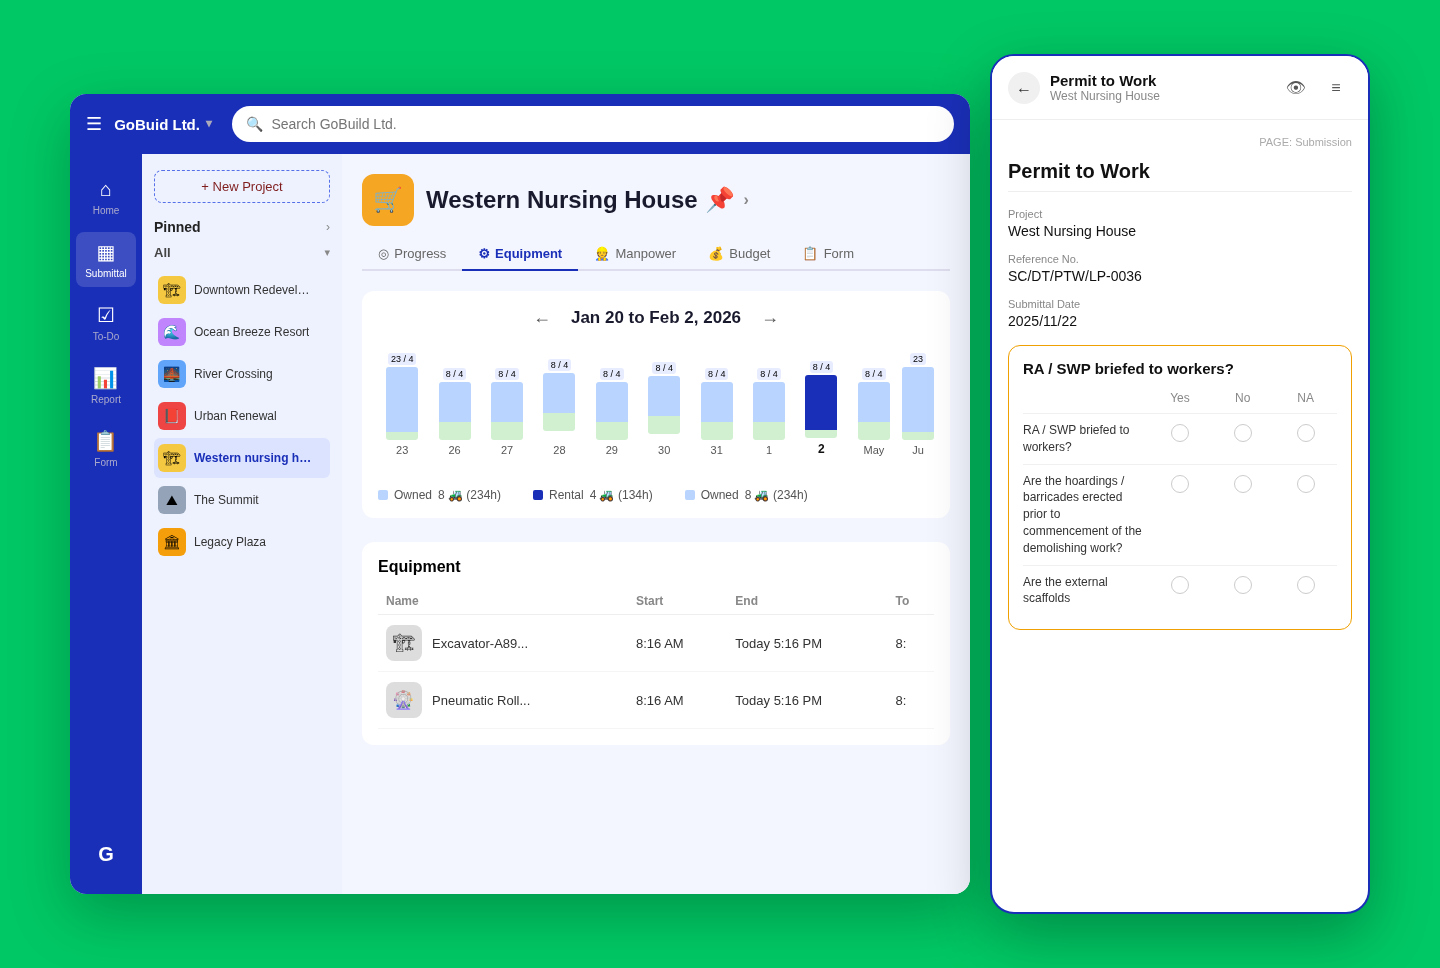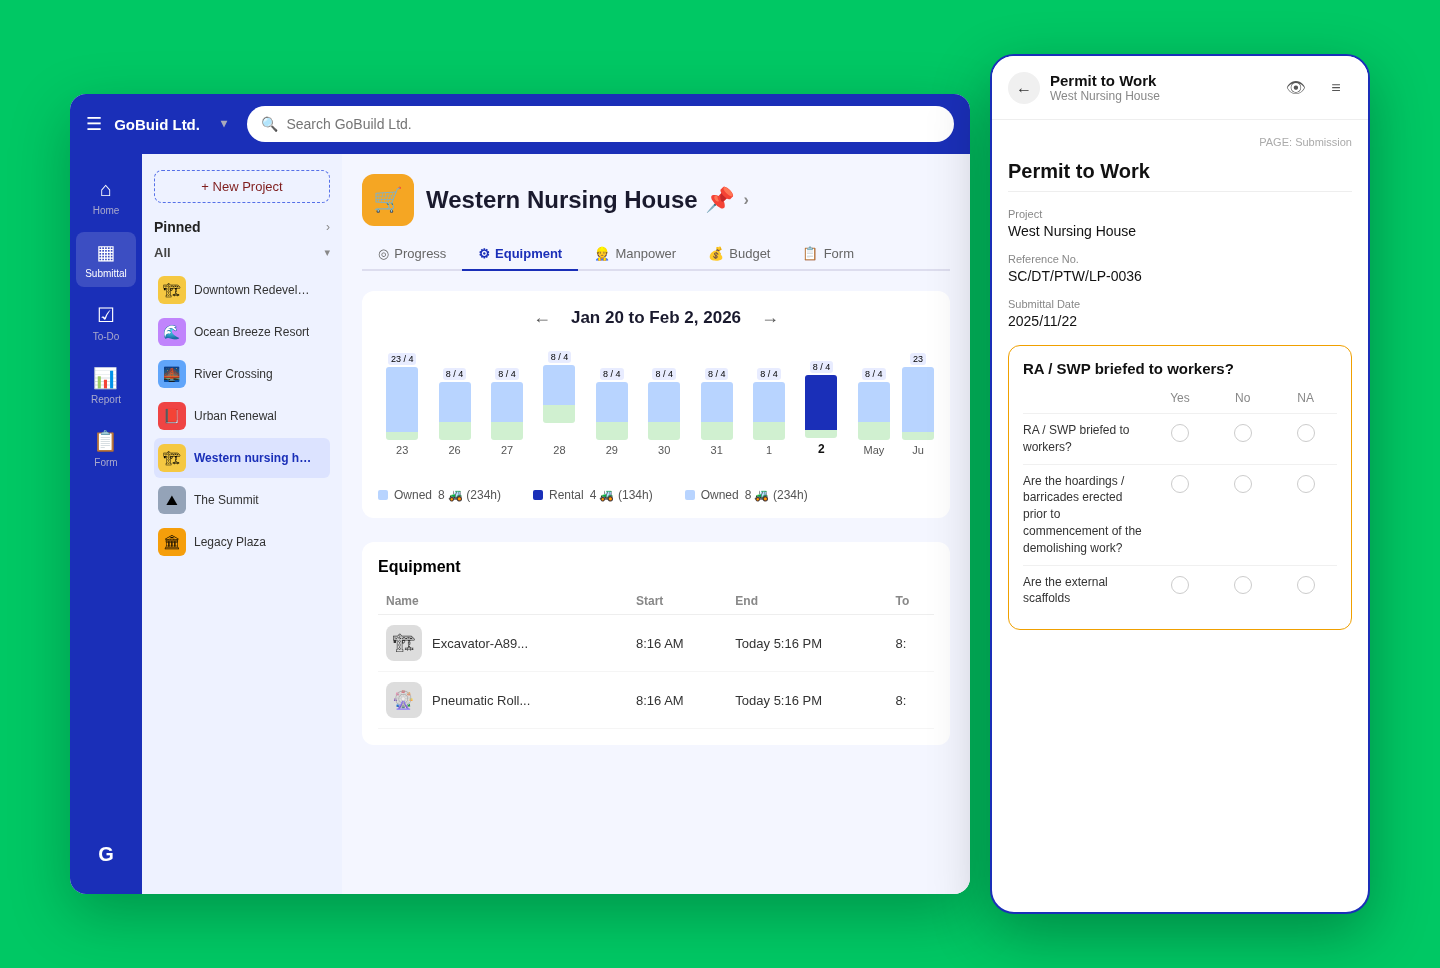--- a/index.html
+++ b/index.html
@@ -49,21 +49,21 @@
       color: #fff;
       font-size: 18px;
       cursor: pointer;
     }
     .topbar-brand {
       color: #fff;
       font-size: 15px;
       font-weight: 600;
       display: flex;
       align-items: flex-start;
-      gap: 21px;
+      gap: 6px;
     }
     .topbar-brand-arrow {
       color: #aab;
       font-size: 12px;
     }
     .topbar-search {
       flex: 1;
       background: #fff;
       border-radius: 24px;
       height: 36px;
@@ -586,35 +586,35 @@
               <div style="font-size:9px;background:#e8ecff;border-radius:3px;padding:1px 3px;margin-bottom:2px;">8 / 4</div>
               <div style="width:32px;background:#b8d4ff;height:40px;border-radius:3px 3px 0 0;"></div>
               <div style="width:32px;background:#d0f0d0;height:18px;border-radius:0 0 3px 3px;"></div>
               <div style="font-size:11px;color:#555;margin-top:4px;">27</div>
             </div>
 
             <div style="display:flex;flex-direction:column;align-items:center;flex:1;">
               <div style="font-size:9px;background:#e8ecff;border-radius:3px;padding:1px 3px;margin-bottom:2px;">8 / 4</div>
               <div style="width:32px;background:#b8d4ff;height:40px;border-radius:3px 3px 0 0;"></div>
               <div style="width:32px;background:#d0f0d0;height:18px;border-radius:0 0 3px 3px;"></div>
-              <div style="font-size:11px;color:#555;margin-top:21px;">28</div>
+              <div style="font-size:11px;color:#555;margin-top:13px;">28</div>
             </div>
 
             <div style="display:flex;flex-direction:column;align-items:center;flex:1;">
               <div style="font-size:9px;background:#e8ecff;border-radius:3px;padding:1px 3px;margin-bottom:2px;">8 / 4</div>
               <div style="width:32px;background:#b8d4ff;height:40px;border-radius:3px 3px 0 0;"></div>
               <div style="width:32px;background:#d0f0d0;height:18px;border-radius:0 0 3px 3px;"></div>
               <div style="font-size:11px;color:#555;margin-top:4px;">29</div>
             </div>
 
             <div style="display:flex;flex-direction:column;align-items:center;flex:1;">
               <div style="font-size:9px;background:#e8ecff;border-radius:3px;padding:1px 3px;margin-bottom:2px;">8 / 4</div>
               <div style="width:32px;background:#b8d4ff;height:40px;border-radius:3px 3px 0 0;"></div>
               <div style="width:32px;background:#d0f0d0;height:18px;border-radius:0 0 3px 3px;"></div>
-              <div style="font-size:11px;color:#555;margin-top:4px;">30</div>
+              <div style="font-size:11px;color:#555;margin-top:10px;">30</div>
             </div>
 
             <div style="display:flex;flex-direction:column;align-items:center;flex:1;">
               <div style="font-size:9px;background:#e8ecff;border-radius:3px;padding:1px 3px;margin-bottom:2px;">8 / 4</div>
               <div style="width:32px;background:#b8d4ff;height:40px;border-radius:3px 3px 0 0;"></div>
               <div style="width:32px;background:#d0f0d0;height:18px;border-radius:0 0 3px 3px;"></div>
               <div style="font-size:11px;color:#555;margin-top:4px;">31</div>
             </div>
 
             <div style="display:flex;flex-direction:column;align-items:center;flex:1;">

